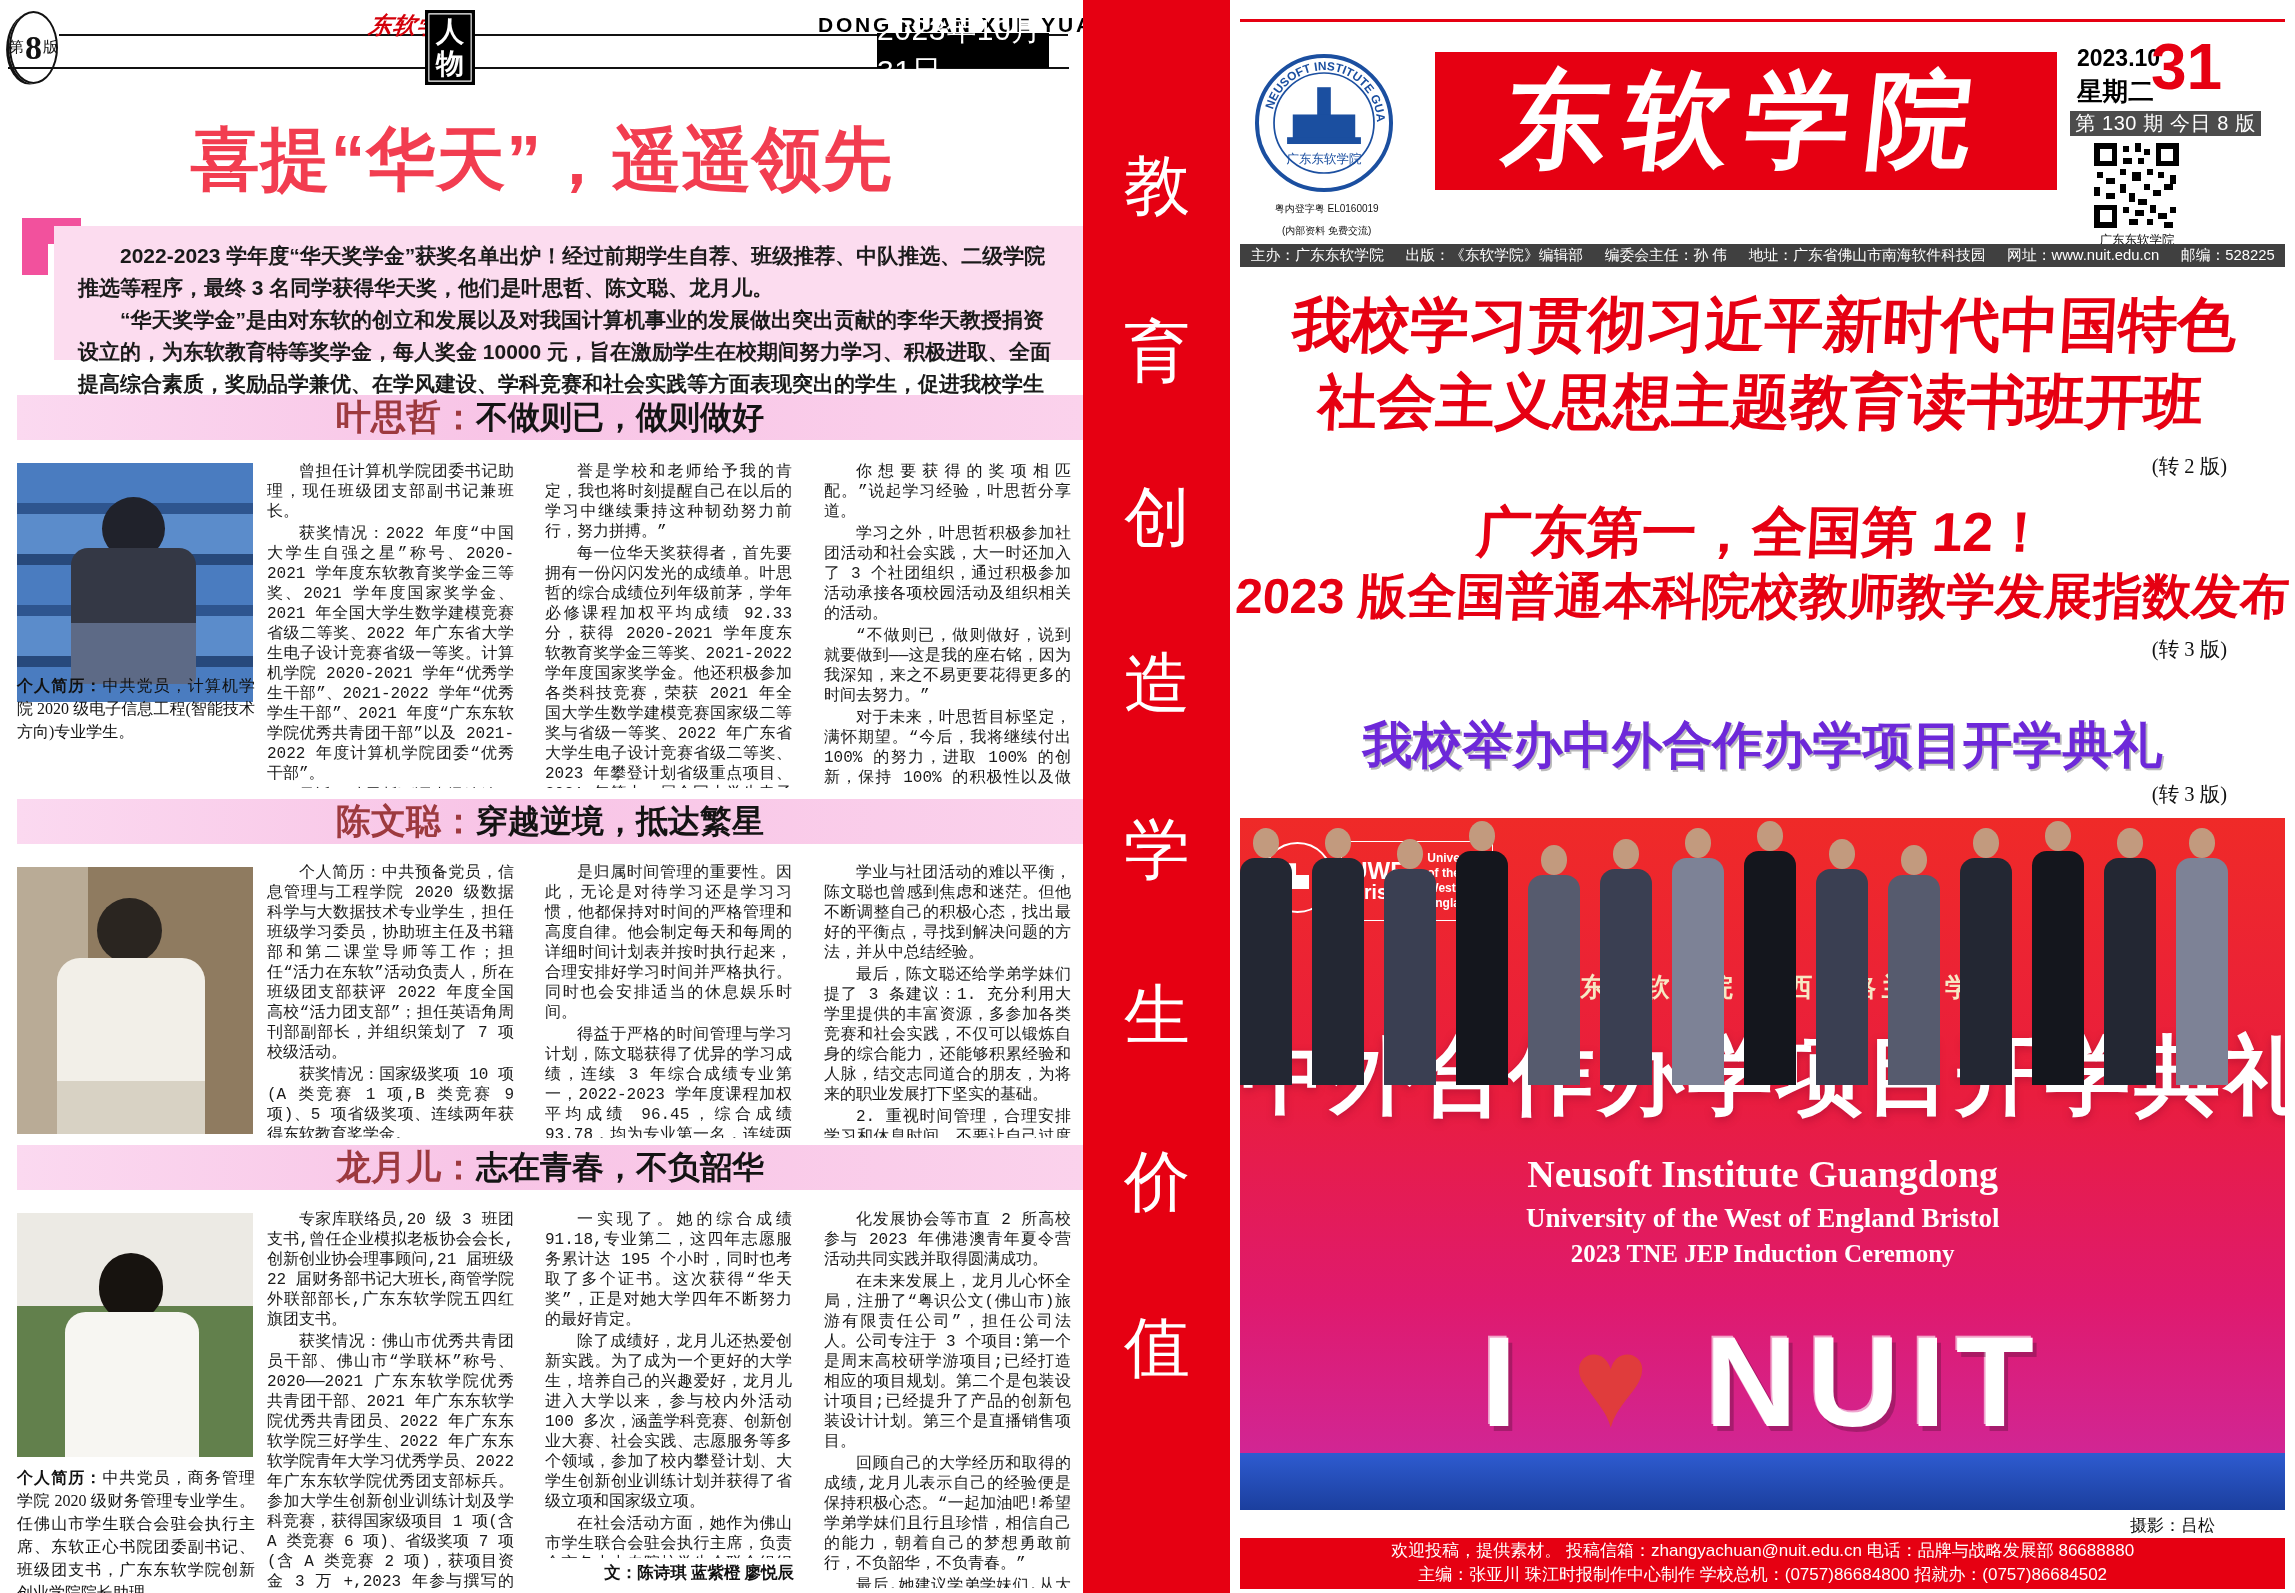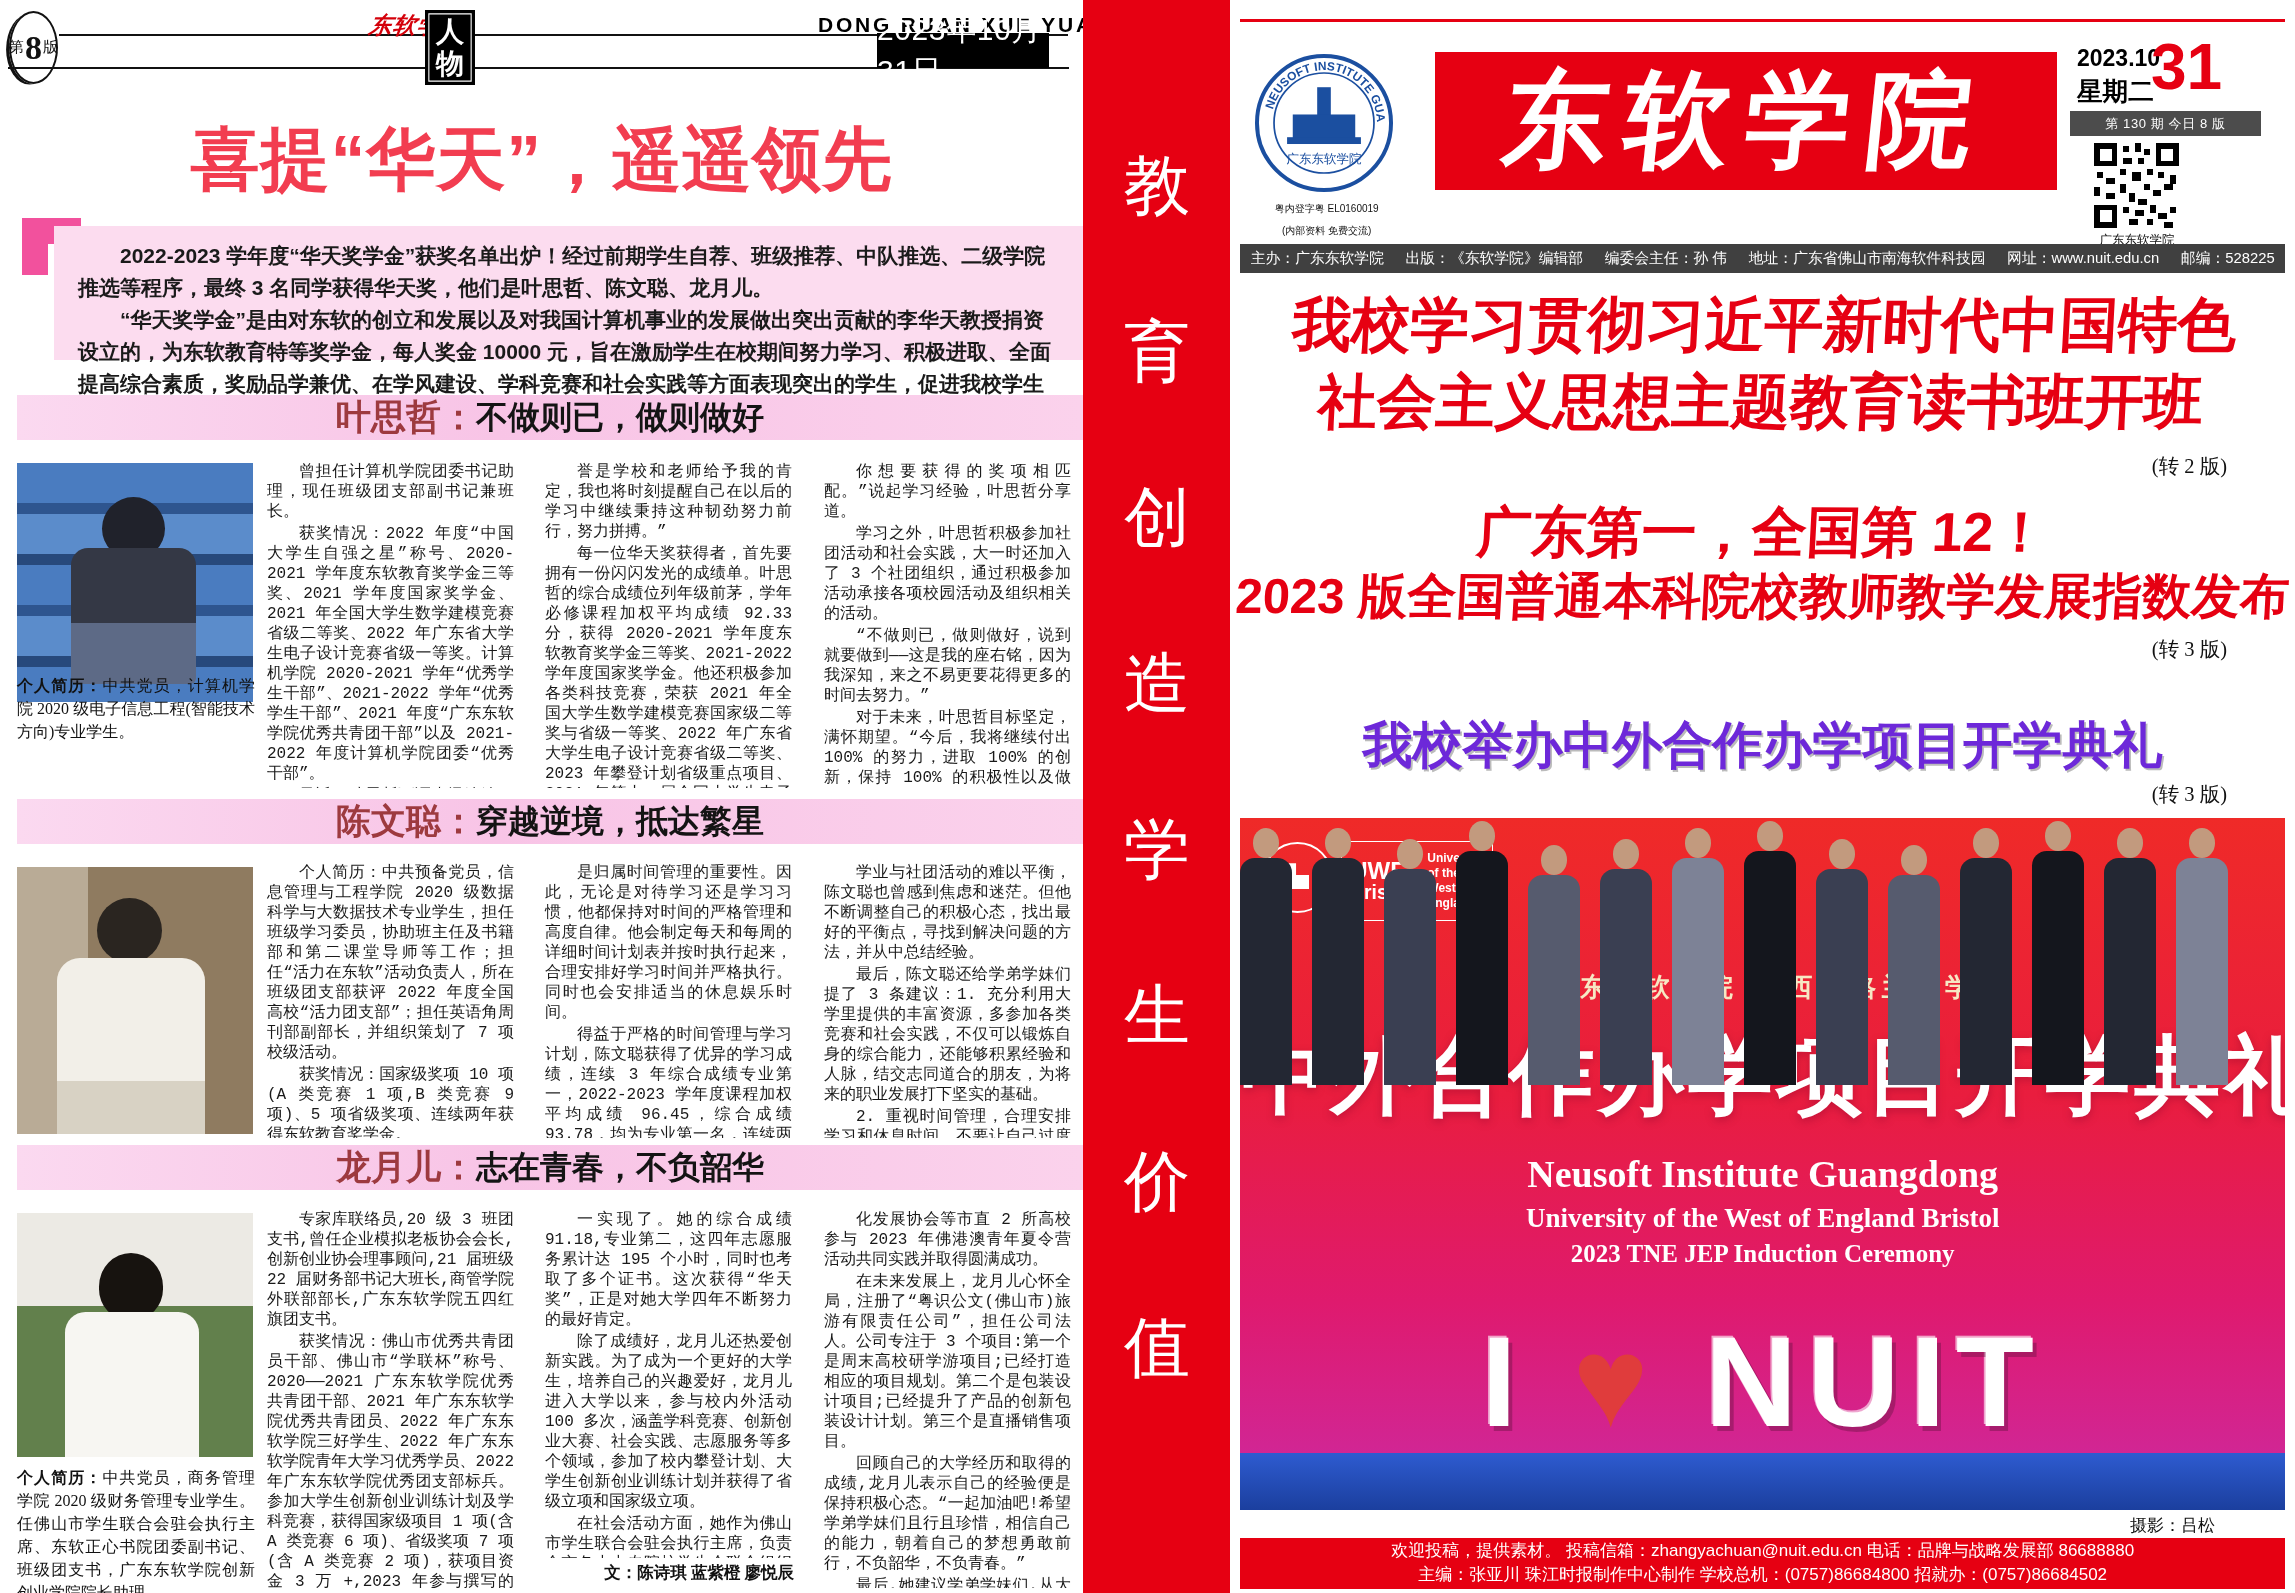--- a/index.html
+++ b/index.html
@@ -72,24 +72,24 @@
   .seal{left:23px;top:52px;width:142px;height:142px;}
   .reg{left:5.7px;top:198px;width:182px;text-align:center;font-size:10px;line-height:21.6px;color:#111;}
   .masthead{left:205px;top:52px;width:622px;height:138px;background:#e60012;display:flex;
     align-items:center;justify-content:center;}
   .masthead span{color:#fff;font-size:105px;font-weight:900;font-family:"DejaVu Serif",serif;
     letter-spacing:16px;transform:skewX(-6deg);white-space:nowrap;}
   .dt-ym{left:847px;top:45px;font-size:23px;font-weight:700;color:#000;}
   .dt-week{left:847px;top:74px;font-size:25.6px;font-weight:700;color:#000;}
   .dt-day{left:921px;top:35px;font-size:64px;font-weight:700;color:#e60012;line-height:1;}
   .issue-bar{left:840px;top:111px;width:191px;height:25px;background:#4c4c4c;color:#fff;display:flex;
-    align-items:center;justify-content:center;font-size:13px;letter-spacing:0.6px;white-space:nowrap;}
+    align-items:center;justify-content:center;font-size:20px;letter-spacing:0.6px;white-space:nowrap;}
   .qr{left:864px;top:143px;width:85px;height:85px;background:#fff;}
   .qr-caption{left:840px;top:232px;width:134px;text-align:center;font-size:12.5px;line-height:17px;color:#111;}
-  .info-bar{left:10.2px;top:244px;width:1045px;height:29px;background:#404040;display:flex;align-items:center;
+  .info-bar{left:10.2px;top:244px;width:1045px;height:23px;background:#404040;display:flex;align-items:center;
     justify-content:center;gap:21.6px;color:#fff;font-size:14.8px;white-space:nowrap;}
   .hl{width:1065px;text-align:center;font-weight:900;white-space:nowrap;}
   .hl-red{color:#e60012;}
   .hl1{top:287px;font-size:59px;line-height:77px;transform:skewX(-3deg);}
   .jump{right:68px;font-size:20.5px;color:#111;font-family:"Liberation Serif",serif;}
   .hl2a{top:496px;font-size:55px;transform:skewX(-3deg);}
   .hl2b{top:564px;font-size:49px;transform:skewX(-3deg);}
   .hl3{top:712px;font-size:50px;color:#6d28d9;text-shadow:1.7px 1.7px 0 #bbb;}
   .big-photo{left:10.2px;top:818px;width:1045px;height:692px;overflow:hidden;
     background:linear-gradient(180deg,#ef2a28 0%,#e91d3e 40%,#df1a6e 70%,#cc2aa2 100%);}

